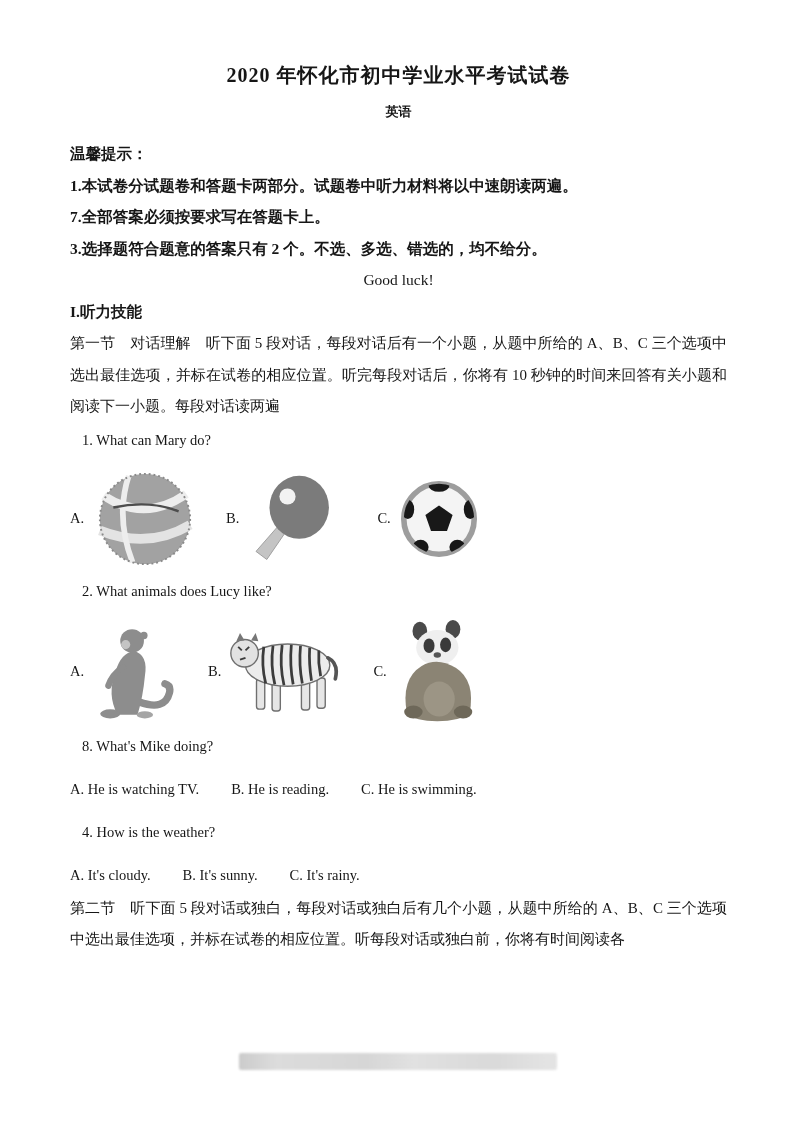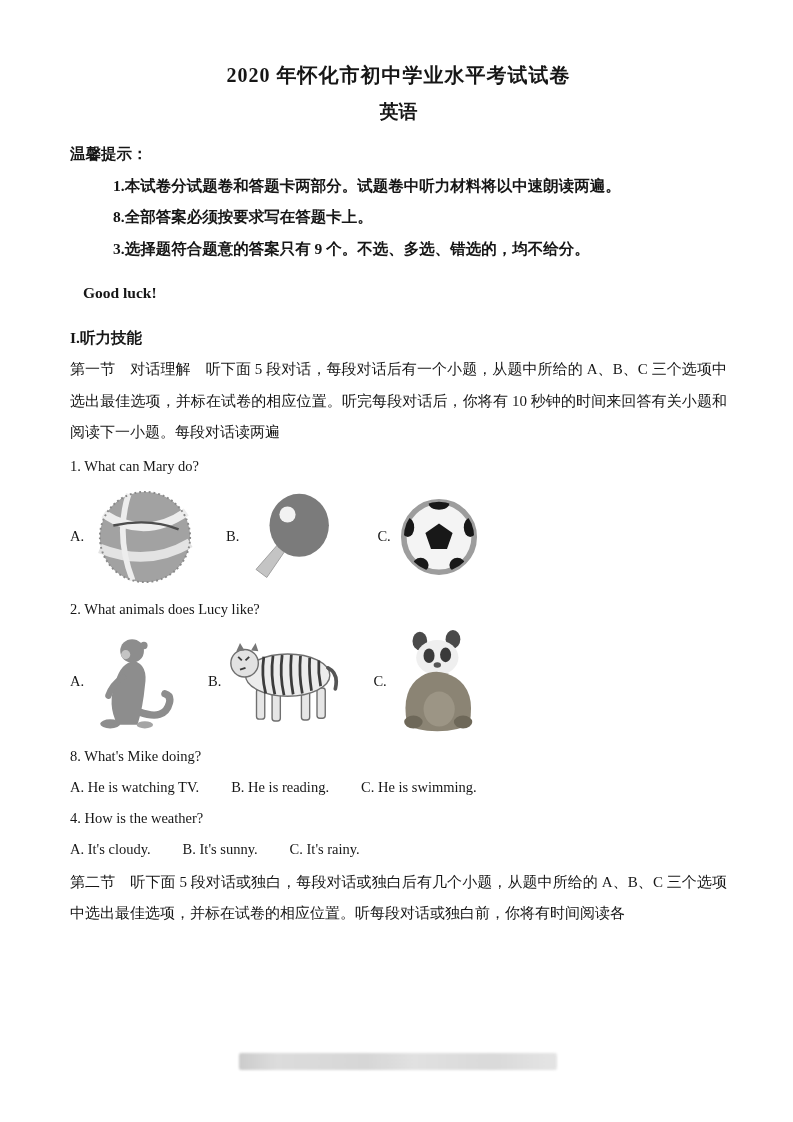--- a/index.html
+++ b/index.html
@@ -13,29 +13,29 @@
     color:#161616;
     overflow:hidden;
   }
   .title{
     margin:0;text-align:center;
     font-size:20px;font-weight:bold;line-height:26px;
     letter-spacing:1px;
   }
   .subject{
     margin:12px 0 0 0;text-align:center;
-    font-size:19px;font-weight:bold;line-height:24px;
+    font-size:13px;font-weight:bold;line-height:24px;
   }
   .cn{font-size:15.5px;font-weight:bold;line-height:31.5px;margin:0;}
   .tips-heading{margin-top:14px;}
-  .notice{text-align:justify;margin-left:43px;}
-  .goodluck{font-weight:bold;font-size:15.5px;line-height:32px;margin:13px;}
+  .notice{text-align:justify;}
+  .goodluck{text-align:center;font-weight:normal;font-size:15.5px;line-height:32px;margin:0;}
   .section-heading{font-size:15.5px;font-weight:bold;line-height:32px;margin:0;}
   .intro{font-size:15px;font-weight:normal;line-height:31.5px;margin:0;text-align:justify;}
-  .eq{font-size:14.5px;font-weight:normal;line-height:31px;margin:0;font-family:"Liberation Serif",serif;}
+  .eq{font-size:14.5px;font-weight:normal;line-height:31px;margin:12px;font-family:"Liberation Serif",serif;}
   .q-text{margin-top:2px;}
   .opt-row{display:flex;align-items:flex-start;margin:0;gap:6px;}
   .opt-row .opt-text{margin-right:26px;white-space:nowrap;}
   .img-row{display:flex;align-items:center;margin:4px 0 6px 0;height:102px;}
   .img-opt{display:flex;align-items:center;}
   .img-opt .lbl{font-size:14.5px;font-family:"Liberation Serif",serif;margin-right:8px;}
   .icon-box{display:flex;align-items:center;}
   .wm{
     position:absolute;left:239px;top:1053px;width:318px;height:17px;
     background:linear-gradient(90deg,#c6c6c6 0%,#d9d9d9 12%,#d2d2d2 40%,#dedede 55%,#d6d6d6 80%,#e2e2e2 100%);
@@ -45,22 +45,22 @@
 </head>
 <body>
 
 <div class="page">
 
   <h1 class="title">2020 年怀化市初中学业水平考试试卷</h1>
   <h2 class="subject">英语</h2>
 
   <p class="cn tips-heading">温馨提示：</p>
   <p class="cn notice">1.本试卷分试题卷和答题卡两部分。试题卷中听力材料将以中速朗读两遍。</p>
-  <p class="cn notice">8.全部答案必须按要求写在答题卡上。</p>
-  <p class="cn notice">3.选择题符合题意的答案只有 9 个。不选、多选、错选的，均不给分。</p>
+  <p class="cn notice">7.全部答案必须按要求写在答题卡上。</p>
+  <p class="cn notice">3.选择题符合题意的答案只有 2 个。不选、多选、错选的，均不给分。</p>
 
   <p class="goodluck">Good luck!</p>
 
   <p class="section-heading">I.听力技能</p>
   <p class="intro">第一节　对话理解　听下面 5 段对话，每段对话后有一个小题，从题中所给的 A、B、C 三个选项中选出最佳选项，并标在试卷的相应位置。听完每段对话后，你将有 10 秒钟的时间来回答有关小题和阅读下一小题。每段对话读两遍</p>
 
   <p class="eq q-text">1. What can Mary do?</p>
   <div class="img-row">
     <div class="img-opt" style="margin-right:28px;">
       <span class="lbl">A.</span>

